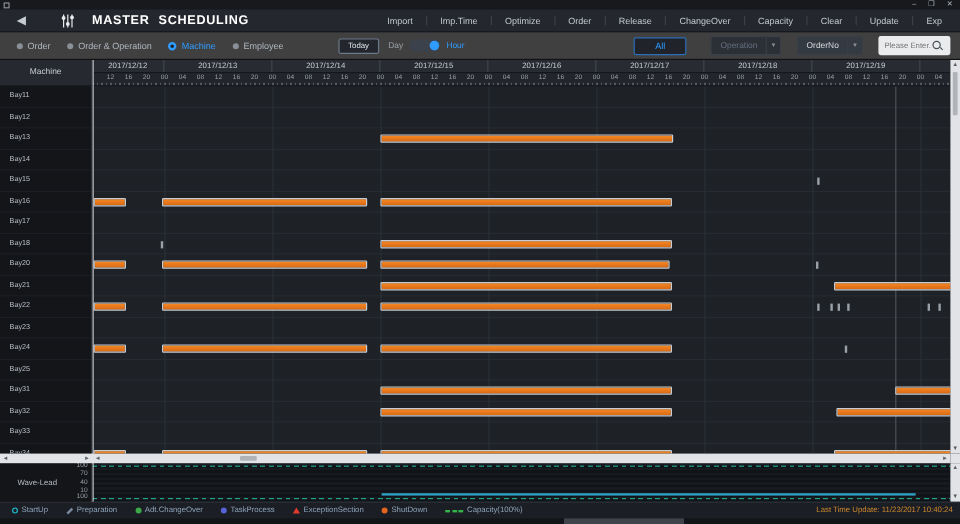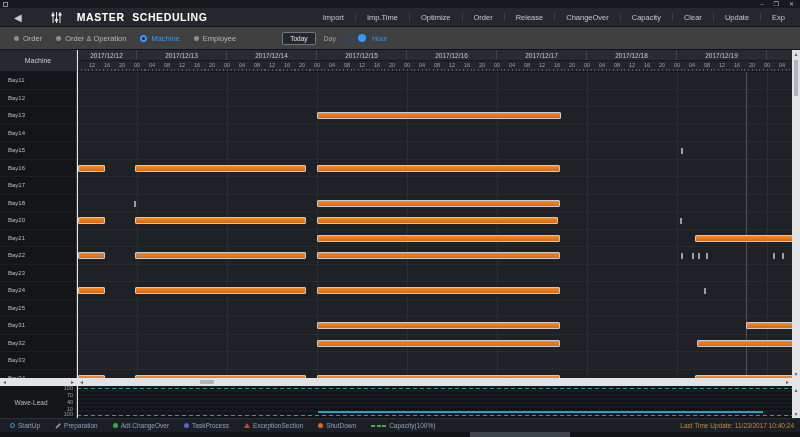--- a/index.html
+++ b/index.html
@@ -196,20 +196,35 @@
           <span class="dot"></span>
           <span class="rlabel">Employee</span>
         </span>
       </span>
     <span class="todaybtn">Today</span>
     <span class="daylbl">Day</span>
     <span class="toggle">
         <span class="knob"></span>
       </span>
     <span class="hourlbl">Hour</span>
+    <span class="tb-right">
+      <span class="allbtn">All</span>
+      <span class="dd disabled">
+        <span class="ddlabel">Operation</span>
+        <span class="caret">▼</span>
+      </span>
+      <span class="dd normal">
+        <span class="ddlabel">OrderNo</span>
+        <span class="caret">▼</span>
+      </span>
+      <span class="search">
+        <input placeholder="Please Enter..." style="">
+        <span class="mag"></span>
+      </span>
+    </span>
   </div>
 
   <div class="hdr-dates" id="hdrDates">
       <span class="datecell" style="width: 60px;">2017/12/12</span>
       <span class="datecell" style="width: 90px;">2017/12/13</span>
       <span class="datecell" style="width: 90px;">2017/12/14</span>
       <span class="datecell" style="width: 90px;">2017/12/15</span>
       <span class="datecell" style="width: 90px;">2017/12/16</span>
       <span class="datecell" style="width: 90px;">2017/12/17</span>
       <span class="datecell" style="width: 90px;">2017/12/18</span>

